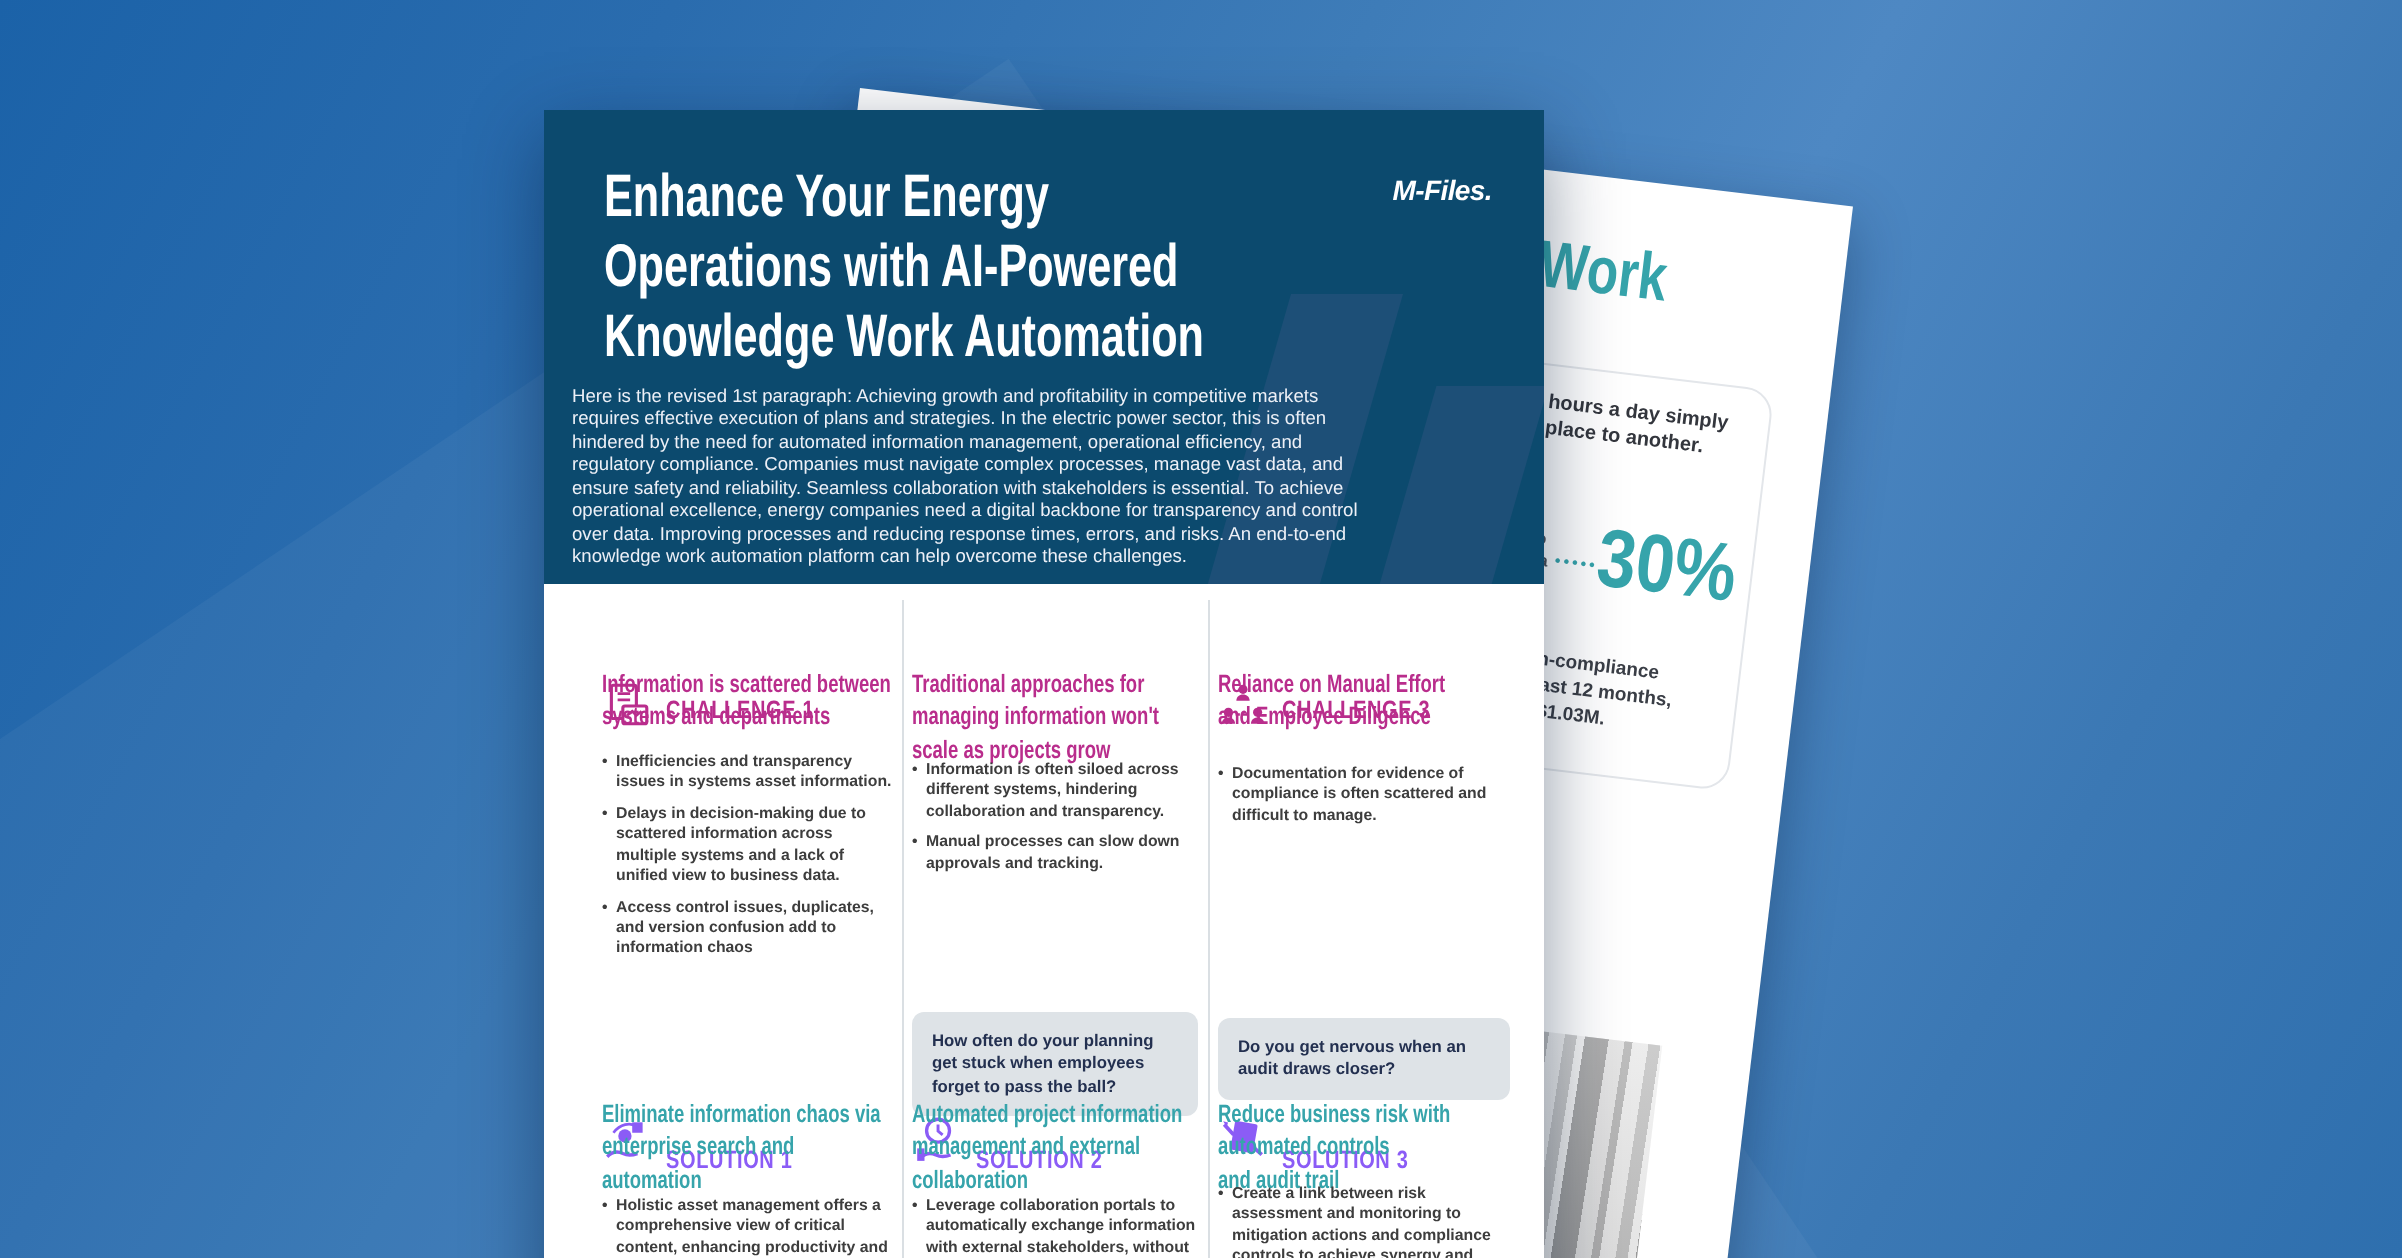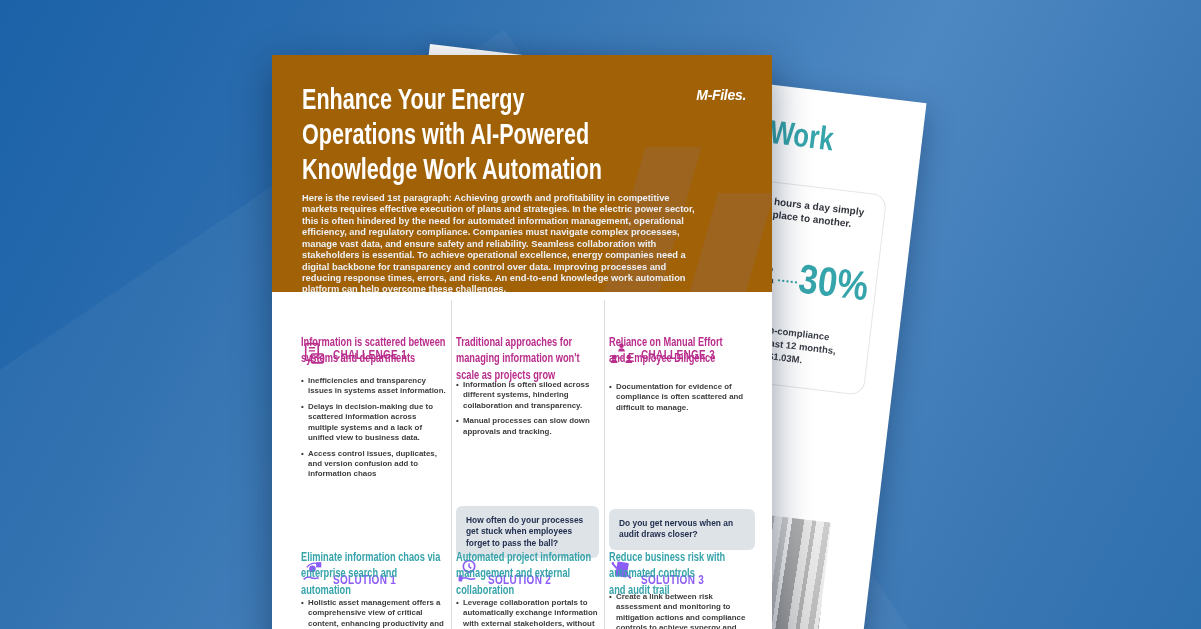--- a/index.html
+++ b/index.html
@@ -28,30 +28,30 @@
   .bp-f1{left:350px;top:238px;}
   .bp-f2{left:350px;top:251px;}
   .bp-f3{left:350px;top:264px;}
   .bp-photo{position:absolute;left:322px;top:428px;width:133px;height:310px;
     background:linear-gradient(180deg,rgba(255,255,255,.28),rgba(20,20,20,.12) 70%,rgba(255,255,255,.2)),
     repeating-linear-gradient(92deg,#b9b9b9 0 6px,#efefef 6px 10px,#8f8f8f 10px 22px,#dcdcdc 22px 30px,#a6a6a6 30px 34px,#e6e6e6 34px 42px);}
 
   
   .main-page{position:absolute;left:272px;top:55px;width:500px;height:600px;background:#ffffff;
     box-shadow:0 12px 36px rgba(4,24,54,.45);z-index:2;}
-  .header{position:absolute;left:0;top:0;width:100%;height:294px;background:#a16207;overflow:hidden;}
+  .header{position:absolute;left:0;top:0;width:100%;height:294px;background:#0c4a6e;overflow:hidden;}
   .wm{position:absolute;background:rgba(138,110,180,.14);transform:skewX(-16deg);}
   .wm1{left:352px;top:92px;width:56px;height:150px;}
   .wm2{left:424px;top:138px;width:56px;height:155px;}
   .doc-title{position:absolute;left:30px;top:26px;color:#ffffff;font-weight:700;font-size:30px;line-height:1.17;}
   .doc-title .tline{transform:scaleX(.72);transform-origin:0 0;white-space:nowrap;}
   .logo{position:absolute;right:26px;top:32px;color:#ffffff;font-weight:700;font-style:italic;
     font-size:14px;letter-spacing:-.3px;}
-  .intro{position:absolute;left:30px;top:138px;width:404px;color:#edf0f7;font-size:9.3px;
-    font-weight:700;line-height:1.23;}
+  .intro{position:absolute;left:14px;top:138px;width:404px;color:#edf0f7;font-size:9.3px;
+    font-weight:400;line-height:1.23;}
 
   .body{position:absolute;left:0;top:237px;right:0;bottom:0;background:#ffffff;}
   .divider{position:absolute;top:8px;bottom:0;width:1px;background:#dadfe3;}
   .d1{left:179px;}.d2{left:332px;}
   .col{position:absolute;top:0;height:100%;}
   .c1{left:29px;width:145px;}.c2{left:184px;width:143px;}.c3{left:337px;width:146px;}
   .sec{position:absolute;left:0;right:0;margin-top:39px;}
   .head{display:flex;align-items:center;gap:7px;top:10px;height:28px;}
   .head .label{font-weight:700;font-size:12.5px;letter-spacing:.4px;transform:scaleX(.8);
     transform-origin:0 50%;white-space:nowrap;}
@@ -145,21 +145,21 @@
       </div>
 
       <div class="col c2">
         <h3 class="sec title3 ch-title">Traditional approaches for
 managing information won't
 scale as projects grow</h3>
         <ul class="sec bullets ch-bullets">
           <li>Information is often siloed across different systems, hindering collaboration and transparency.</li>
           <li>Manual processes can slow down approvals and tracking.</li>
         </ul>
-        <div class="sec qbox">How often do your processes get stuck when employees forget to pass the ball?</div>
+        <div class="sec qbox">How often do your planning get stuck when employees forget to pass the ball?</div>
         <div class="sec head sol sol-head">
           <span><svg width="25" height="25" viewBox="0 0 24 24">
                 <circle cx="12.5" cy="8" r="5.5" fill="none" stroke="currentColor" stroke-width="1.6"></circle>
                 <path d="M12.5 5v3.2l2.2 1.8" fill="none" stroke="currentColor" stroke-width="1.4"></path>
                 <path d="M4 21c2.5-2.3 5-2.6 7.5-1.3 2 .9 4.5.9 7 0" fill="none" stroke="currentColor" stroke-width="1.6"></path>
                 <rect x="2.5" y="16.5" width="3.5" height="6" fill="currentColor"></rect>
               </svg></span>
           <span class="label">SOLUTION 2</span>
         </div>
         <h3 class="sec title3 sol-title">Automated project information

